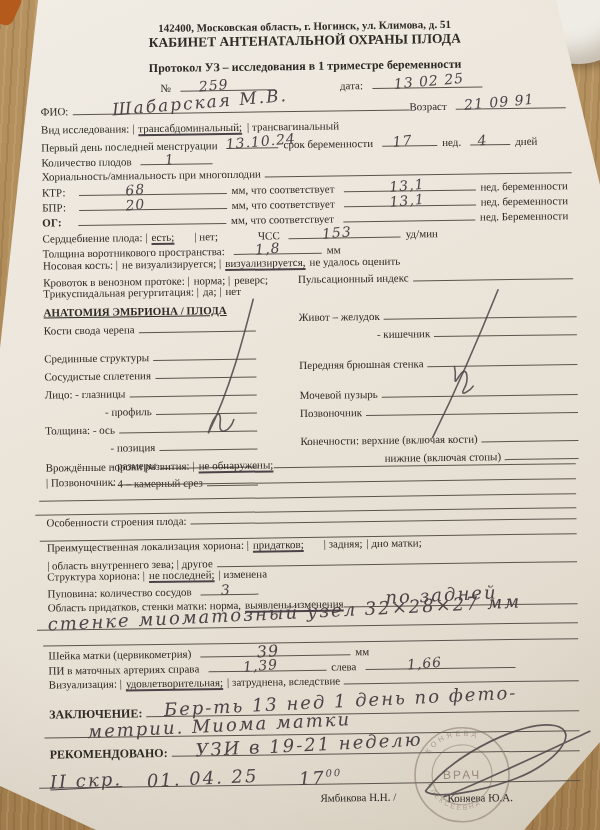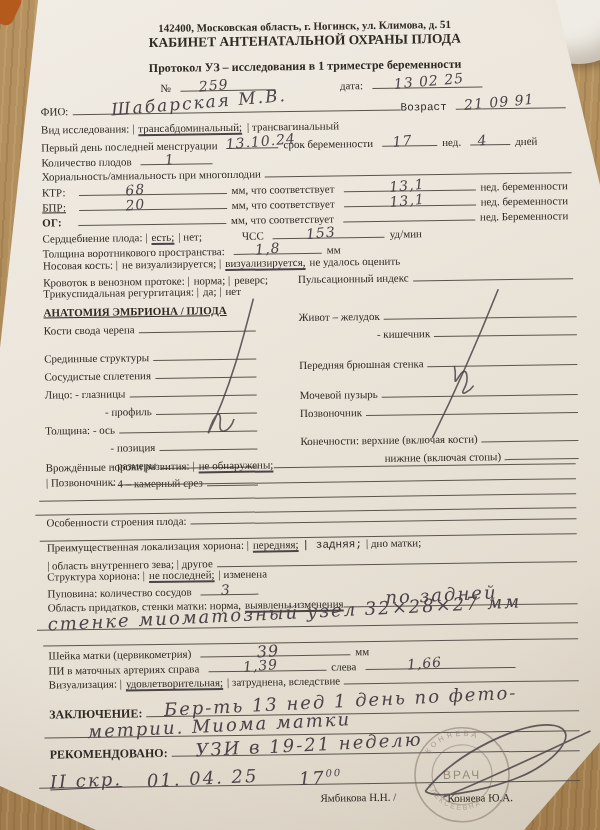--- a/index.html
+++ b/index.html
@@ -68,21 +68,21 @@
       <span class="seg" style="width:110px;">
           <span class="hand">13 02 25</span>
         </span>
     </div>
 
     <div class="r" style="top:99px;">
       <span class="lbl">ФИО:</span>
       <span class="fl">
           <span class="hand hand-name" style="left:12%;">Шабарская М.В.</span>
         </span>
-      <span class="lbl" style="margin-left:0;font-family:Liberation Mono, monospace;">Возраст</span>
+      <span class="lbl" style="margin-left:0;">Возраст</span>
       <span class="seg" style="width:110px;">
           <span class="hand" style="left:8%;">21 09 91</span>
         </span>
     </div>
 
     <div class="r" style="top:120px;">
       <span class="lbl">Вид исследования: |</span>
       <span class="u">трансабдоминальный;</span>
       <span class="lbl" style="margin-left:5px;">|  трансвагинальный</span>
     </div>
@@ -121,21 +121,21 @@
           <span class="hand" style="left:32%;">68</span>
         </span>
       <span class="lbl">мм, что соответствует</span>
       <span class="seg" style="width:132px;">
           <span class="hand" style="left:35%;">13,1</span>
         </span>
       <span class="lbl">нед. беременности</span>
     </div>
 
     <div class="r" style="top:195px;">
-      <span class="lbl" style="width:30px;text-decoration:underline;">БПР:</span>
+      <span class="lbl" style="width:30px;">БПР:</span>
       <span class="seg" style="width:148px;">
           <span class="hand" style="left:32%;">20</span>
         </span>
       <span class="lbl">мм, что соответствует</span>
       <span class="seg" style="width:132px;">
           <span class="hand" style="left:35%;">13,1</span>
         </span>
       <span class="lbl">нед. беременности</span>
     </div>
 
@@ -143,21 +143,21 @@
       <span class="lbl" style="width:30px;font-weight:bold;">ОГ:</span>
       <span class="seg" style="width:148px;"></span>
       <span class="lbl">мм, что соответствует</span>
       <span class="seg" style="width:132px;"></span>
       <span class="lbl">нед. Беременности</span>
     </div>
 
     <div class="r" style="top:226px;">
       <span class="lbl">Сердцебиение плода: |</span>
       <span class="u">есть;</span>
-      <span class="lbl" style="margin-left:4px;">| нет;</span>
+      <span class="lbl" style="margin-left:20px;">| нет;</span>
       <span class="lbl gap-l">ЧСС</span>
       <span class="seg" style="width:112px;">
           <span class="hand" style="left:30%;">153</span>
         </span>
       <span class="lbl">уд/мин</span>
     </div>
 
     <div class="r" style="top:241px;">
       <span class="lbl">Толщина воротникового пространства:</span>
       <span class="seg" style="width:88px;">
@@ -289,22 +289,22 @@
       <span class="lbl">Особенности строения плода:</span>
       <span class="fl"></span>
     </div>
 
     <div class="r" style="top:525px;left:38px;">
         <span class="fl"></span>
       </div>
 
     <div class="r" style="top:538px;">
       <span class="lbl">Преимущественная локализация хориона: |</span>
-      <span class="u">передняя;</span>
-      <span class="lbl" style="margin-left:4px;font-family:Liberation Mono, monospace;">| задняя;</span>
+      <span class="u">придатков;</span>
+      <span class="lbl" style="margin-left:20px;">| задняя;</span>
       <span class="lbl">| дно матки;</span>
     </div>
 
     <div class="r" style="top:553px;">
       <span class="lbl">| область внутреннего зева; | другое</span>
       <span class="fl"></span>
     </div>
 
     <div class="r" style="top:567px;">
       <span class="lbl">Структура хориона: |</span>

